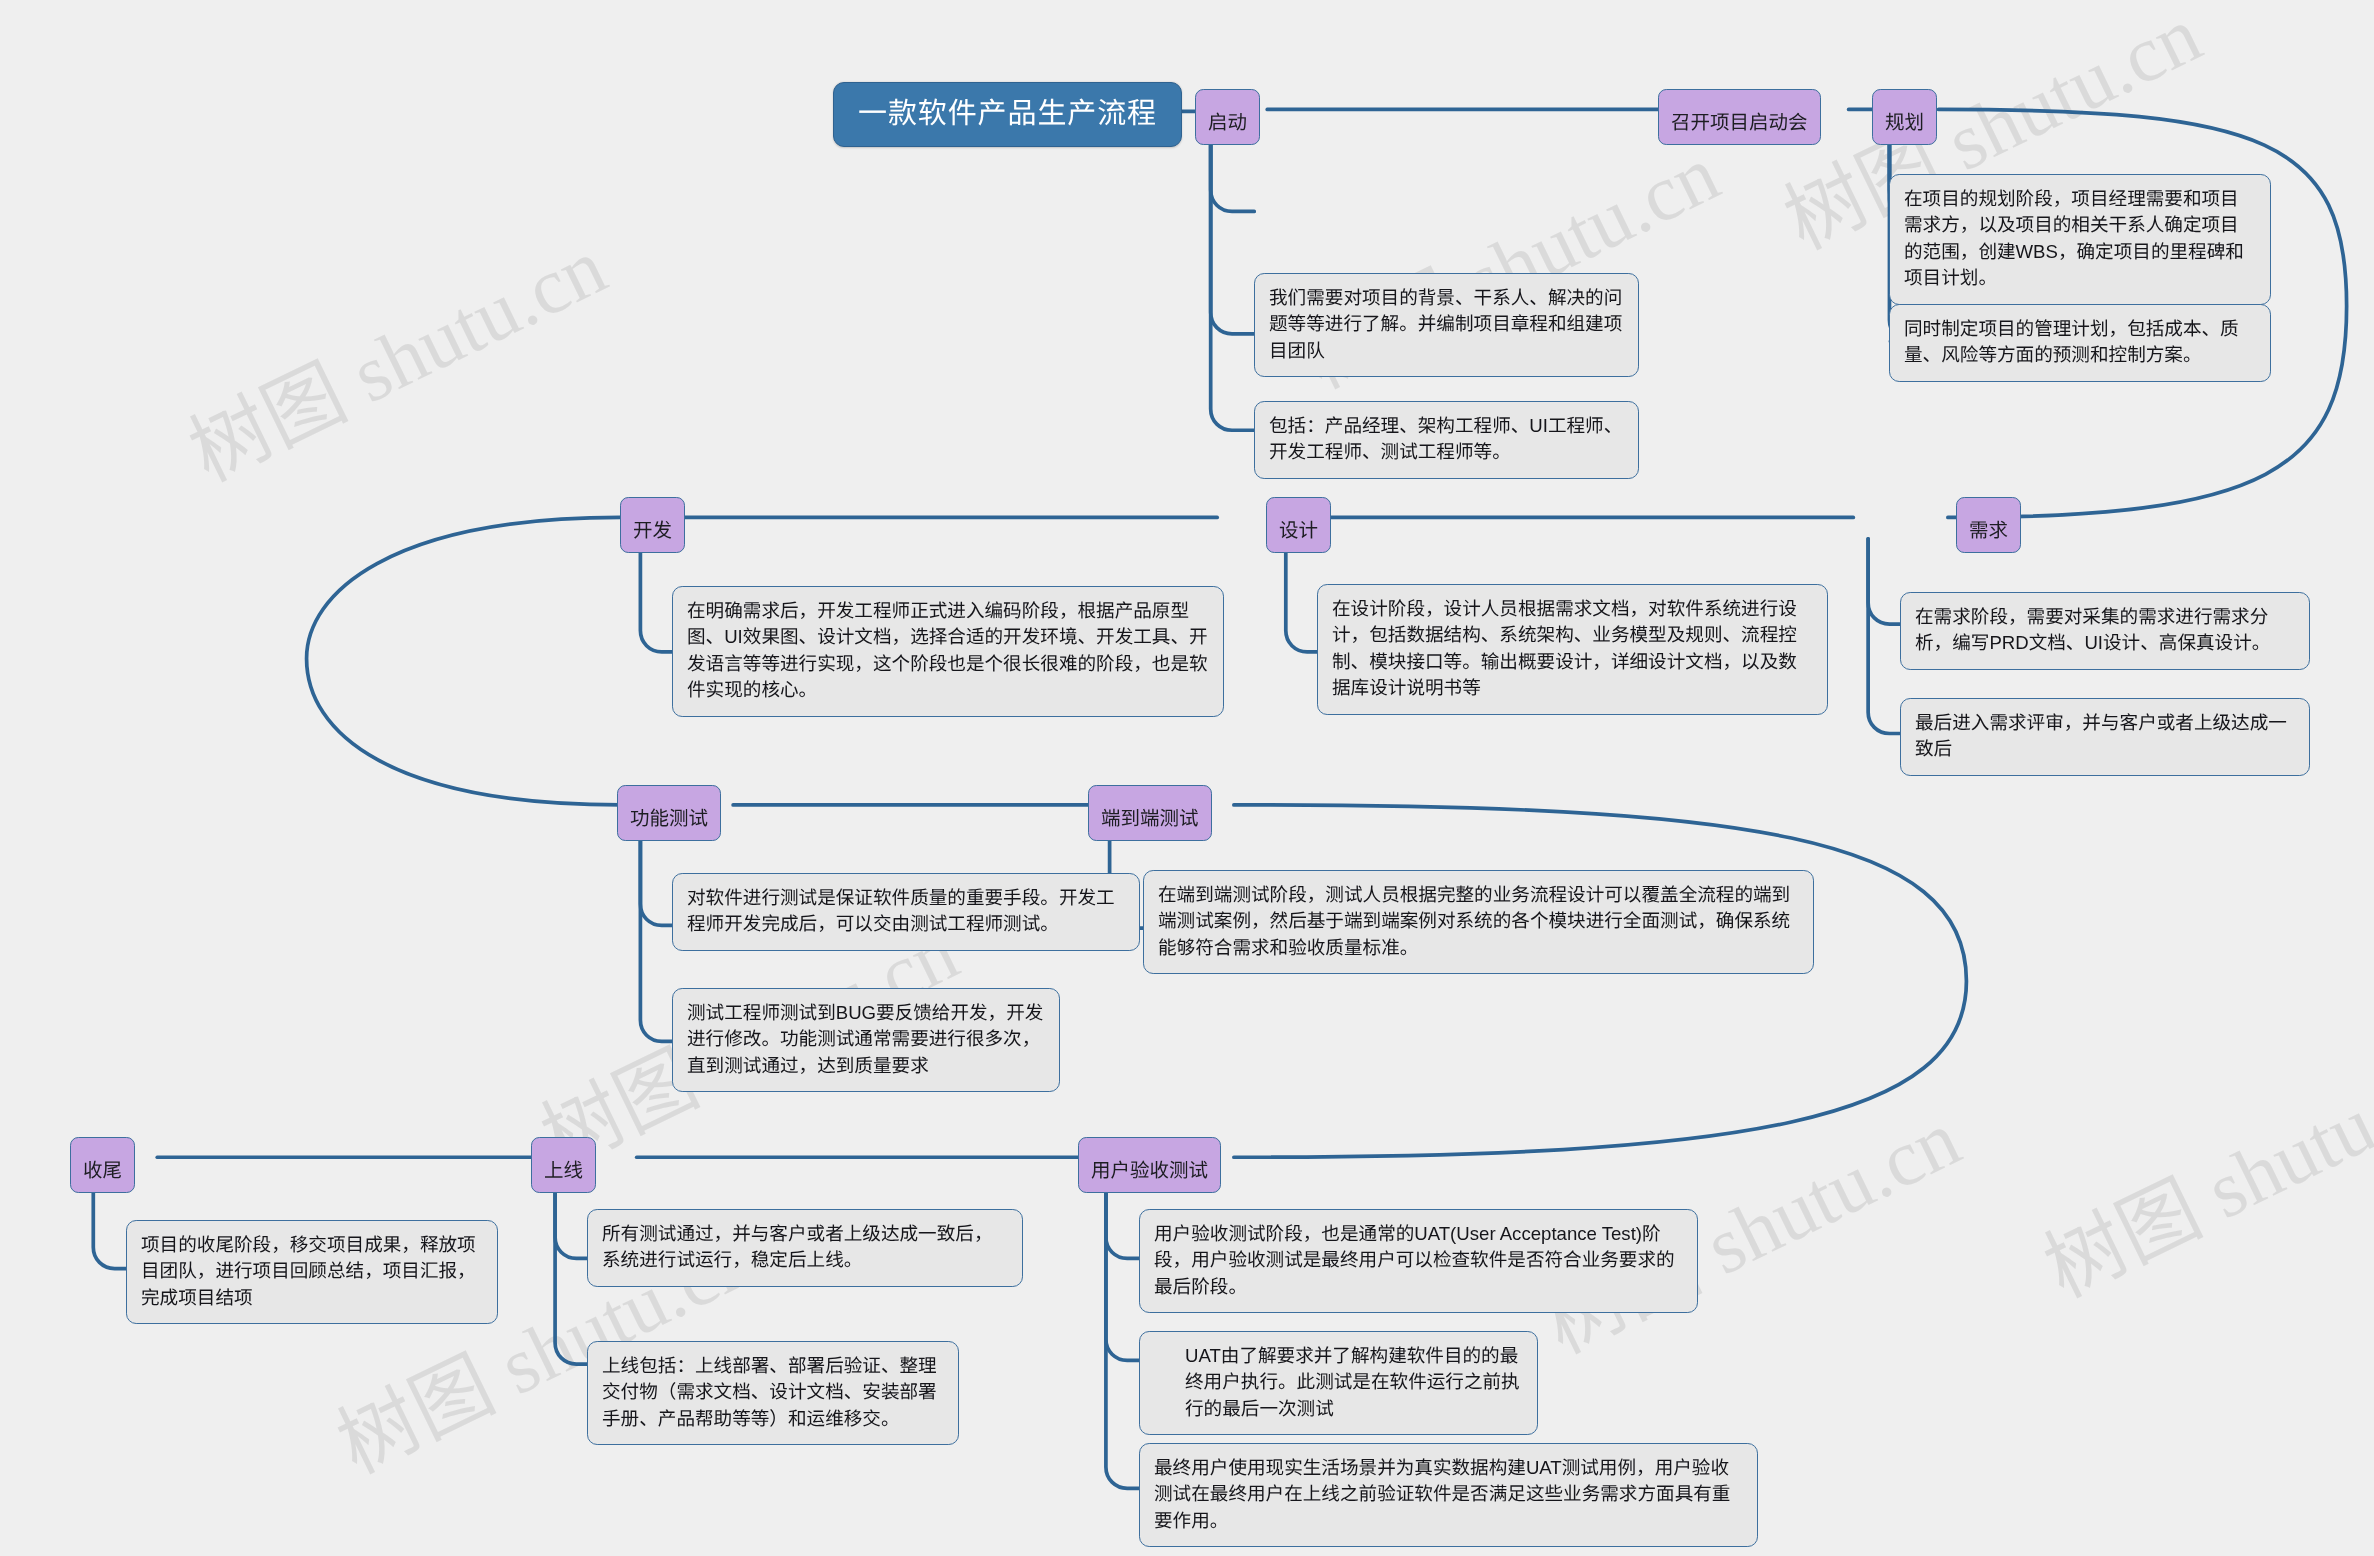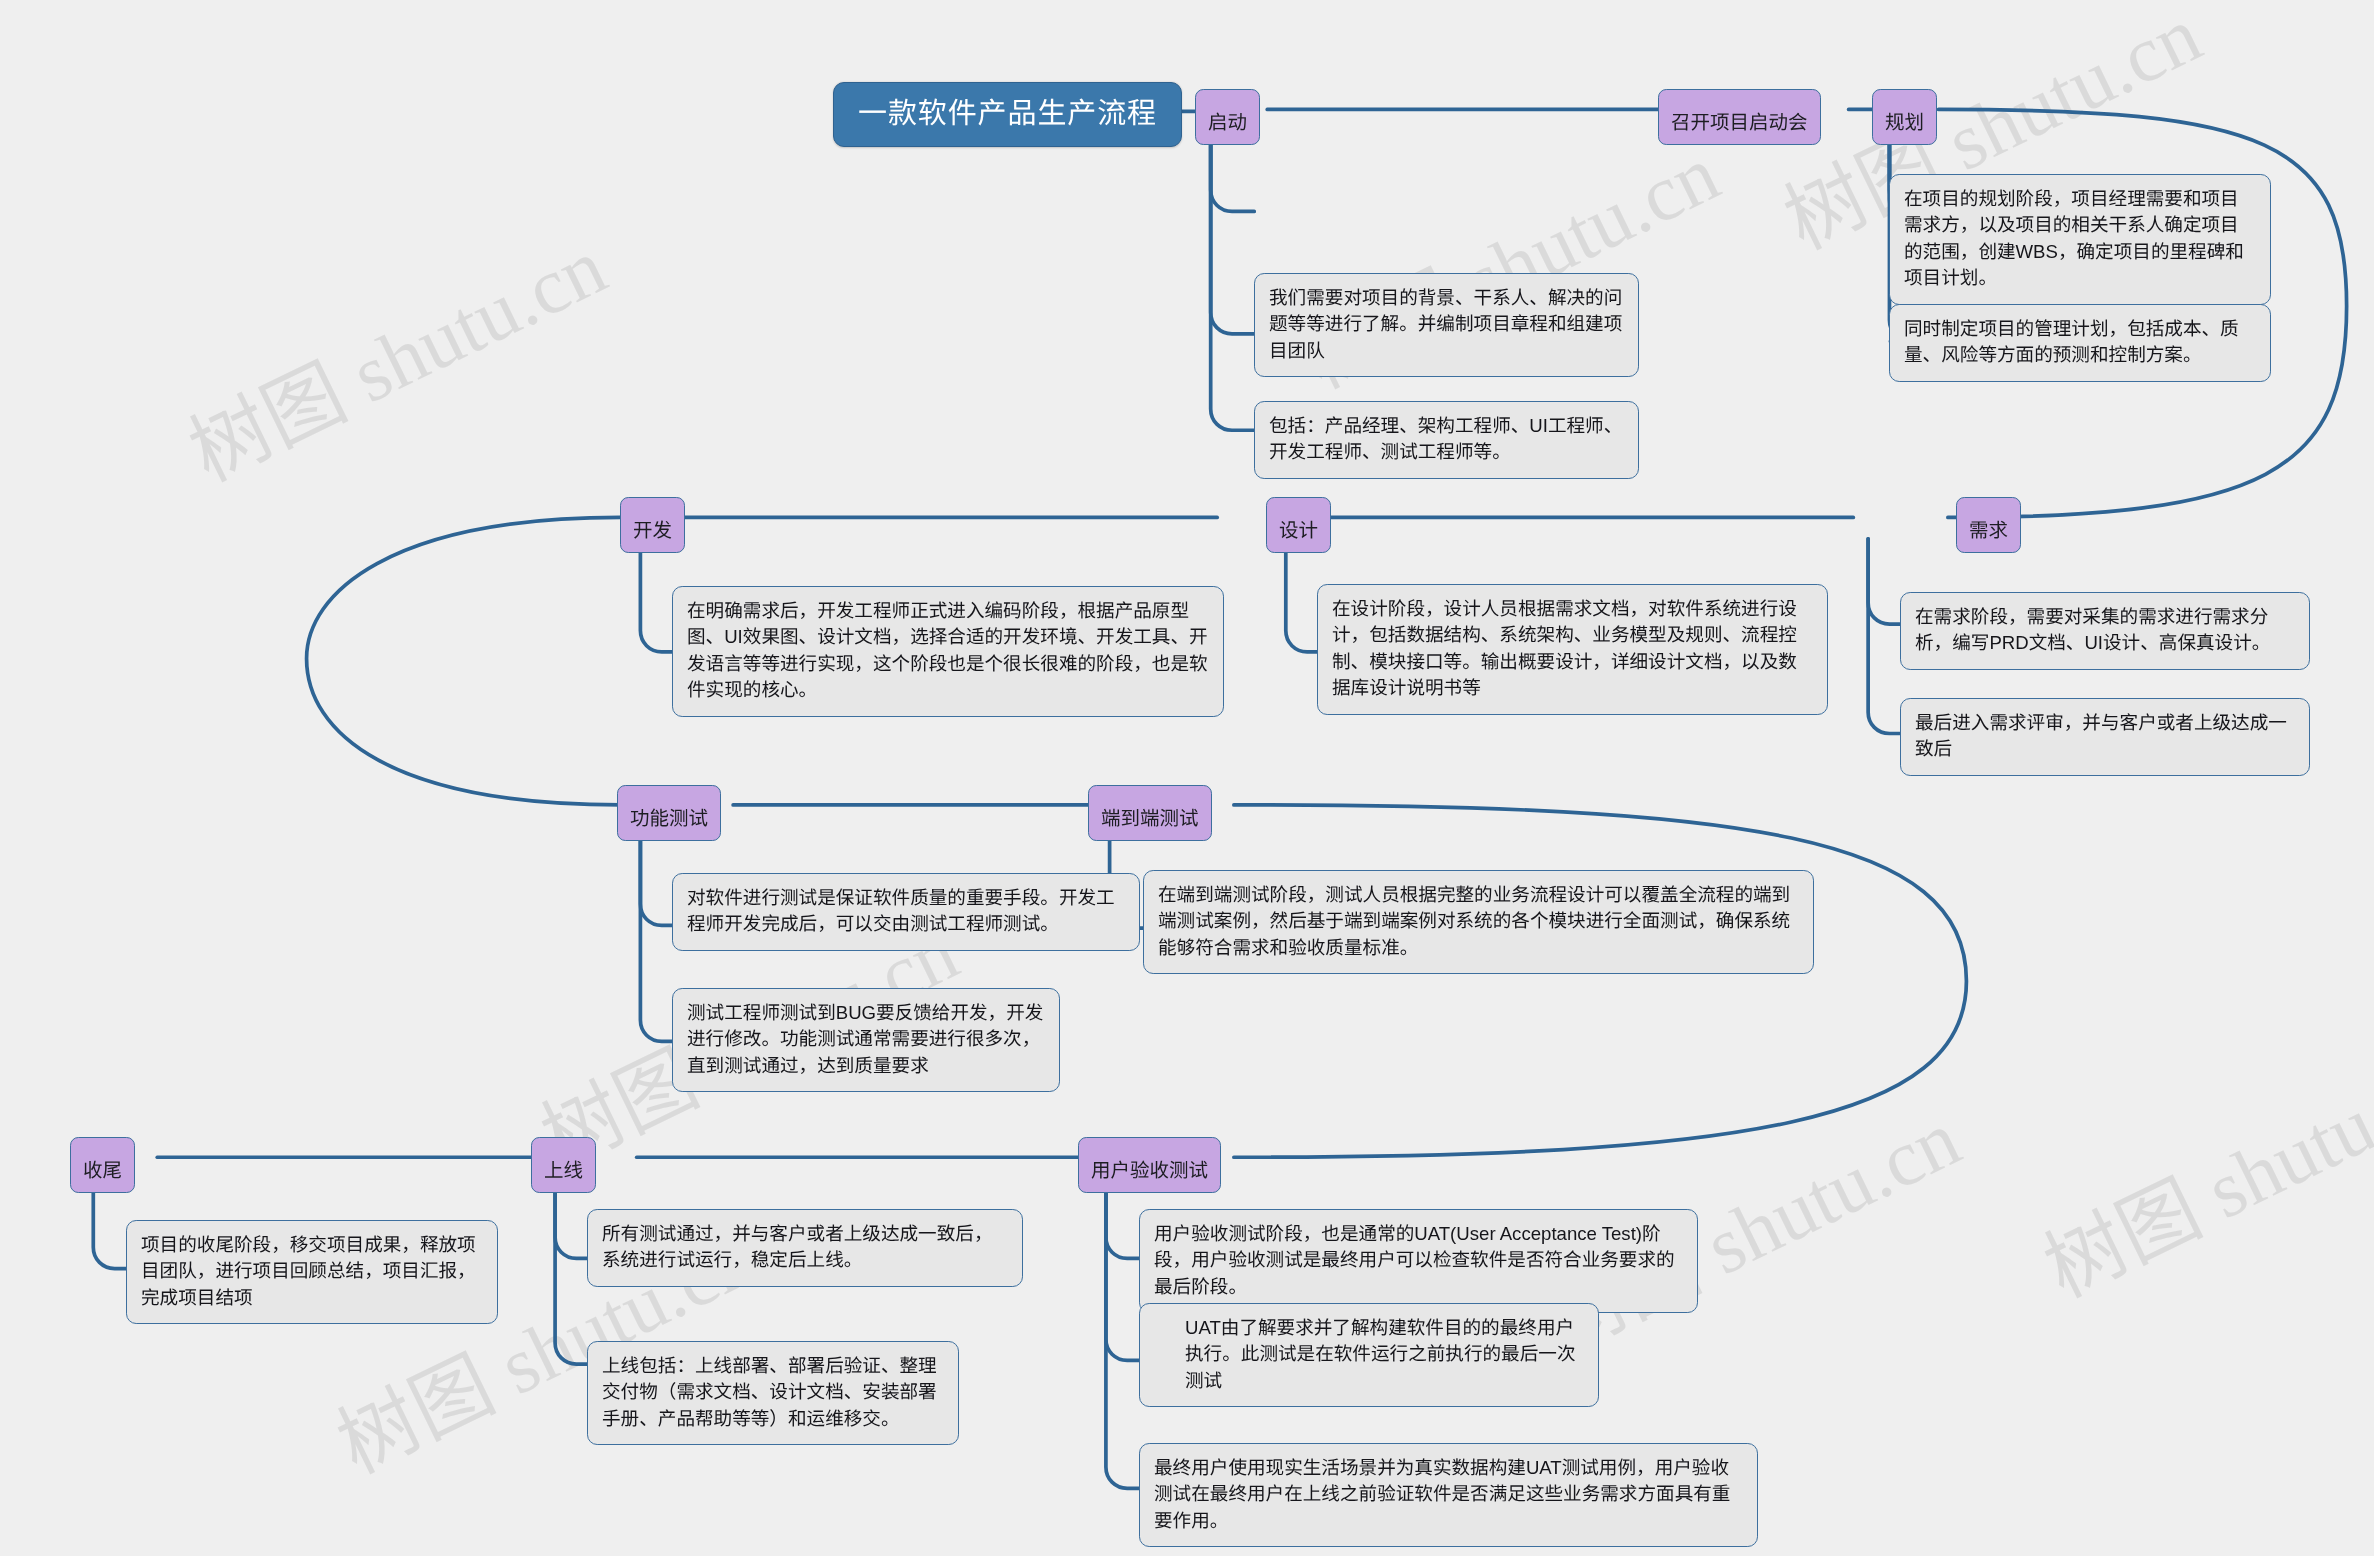--- a/index.html
+++ b/index.html
@@ -195,21 +195,21 @@
 
     <div class="node branch" style="left:1078px;top:1137px;">用户验收测试</div>
 
     <div class="node branch" style="left:531px;top:1137px;">上线</div>
 
     <div class="node branch" style="left:70px;top:1137px;">收尾</div>
 
     <div class="node leaf" style="left:1139px;top:1209px;width:559px;">
       <span class="txt">用户验收测试阶段，也是通常的UAT(User Acceptance Test)阶段，用户验收测试是最终用户可以检查软件是否符合业务要求的最后阶段。</span>
     </div>
-    <div class="node leaf" style="left:1139px;top:1303px;width:460px;padding-left:45px;">
+    <div class="node leaf" style="left:1139px;top:1331px;width:399px;padding-left:45px;">
       <span class="txt">UAT由了解要求并了解构建软件目的的最终用户执行。此测试是在软件运行之前执行的最后一次测试</span>
     </div>
     <div class="node leaf" style="left:1139px;top:1443px;width:619px;">
       <span class="txt">最终用户使用现实生活场景并为真实数据构建UAT测试用例，用户验收测试在最终用户在上线之前验证软件是否满足这些业务需求方面具有重要作用。</span>
     </div>
 
     <div class="node leaf" style="left:587px;top:1209px;width:436px;">
       <span class="txt">所有测试通过，并与客户或者上级达成一致后，系统进行试运行，稳定后上线。</span>
     </div>
     <div class="node leaf" style="left:587px;top:1310px;width:372px;margin-top:31px;">

